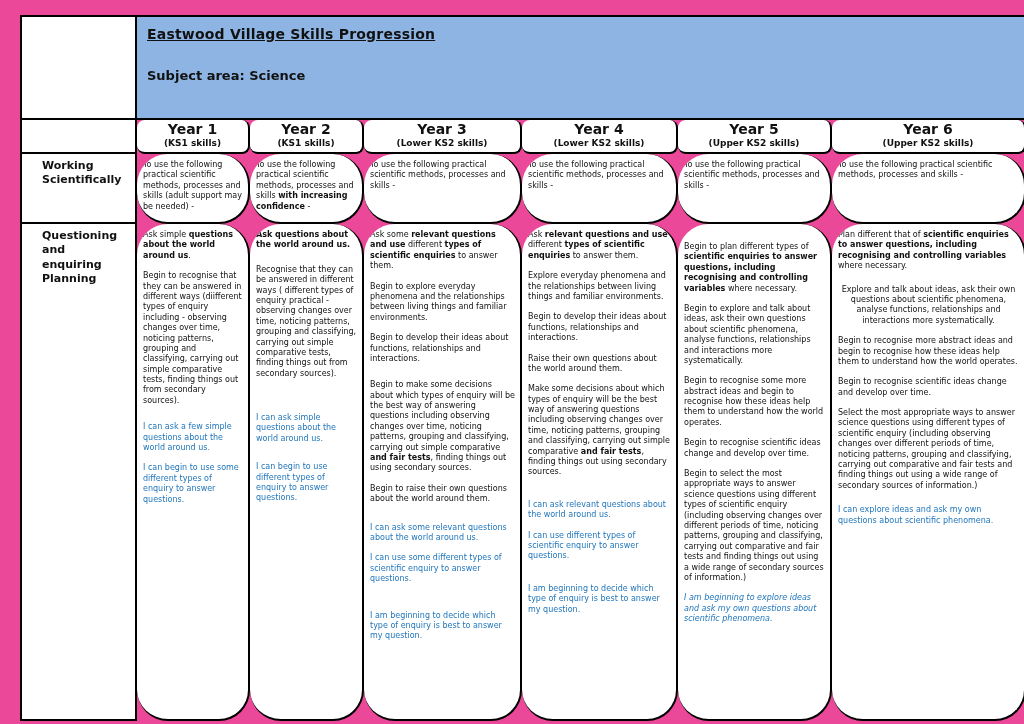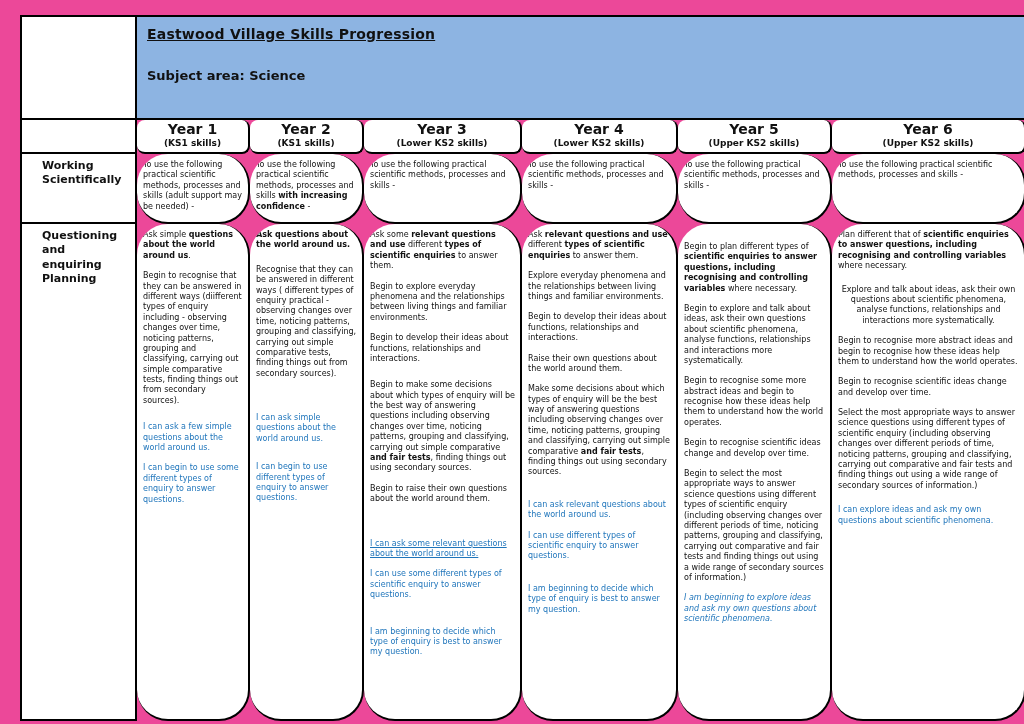--- a/index.html
+++ b/index.html
@@ -98,21 +98,21 @@
         <p class="para" style="margin-top: 14px;"><span>Recognise that they can be answered in different ways  ( different types of enquiry practical - observing changes  over time, noticing patterns, grouping and classifying, carrying out simple comparative tests, finding things out from secondary sources).</span></p>
         <p class="para blue" style="margin-top: 34px;"><span>I can ask simple questions about the world around us.</span></p>
         <p class="para blue" style="margin-top: 18px;"><span>I can begin to use different types of enquiry to answer questions.</span></p>
       </div>
       <div class="cell content">
         <p class="para"><span>Ask some </span><span class="b">relevant questions and use</span><span> different </span><span class="b">types of scientific enquiries</span><span> to answer them.</span></p>
         <p class="para"><span>Begin to  explore everyday phenomena and the relationships  between living things and familiar environments.</span></p>
         <p class="para"><span>Begin to develop their ideas about functions, relationships and interactions.</span></p>
         <p class="para" style="margin-top: 16px;"><span>Begin to make some decisions about which types of enquiry will be the best way of answering questions including observing changes over time, noticing patterns, grouping and classifying, carrying out simple comparative </span><span class="b">and fair tests</span><span>, finding things out using secondary sources.</span></p>
         <p class="para"><span>Begin to raise their own questions about the world around them.</span></p>
-        <p class="para blue" style="margin-top: 34px; text-decoration: underline;"><span>I can ask some relevant questions about the world around us.</span></p>
+        <p class="para blue" style="margin-top: 18px;"><span>I can ask some relevant questions about the world around us.</span></p>
         <p class="para blue"><span>I can use some different types of scientific enquiry to answer questions.</span></p>
         <p class="para blue" style="margin-top: 26px;"><span>I am beginning to decide which type of enquiry is best to answer my question.</span></p>
       </div>
       <div class="cell content">
         <p class="para"><span>Ask </span><span class="b">relevant questions and use</span><span> different </span><span class="b">types of scientific enquiries</span><span> to answer them.</span></p>
         <p class="para"><span>Explore everyday phenomena and the relationships  between living things and familiar environments.</span></p>
         <p class="para"><span>Begin to develop their ideas about functions, relationships and interactions.</span></p>
         <p class="para"><span>Raise their own questions about the world around them.</span></p>
         <p class="para"><span>Make some decisions about which types of enquiry will be the best way of answering questions including observing changes over time, noticing patterns, grouping and classifying, carrying out simple comparative </span><span class="b">and fair tests</span><span>, finding things out using secondary sources.</span></p>
         <p class="para blue" style="margin-top: 22px;"><span>I can ask relevant questions about the world around us.</span></p>

